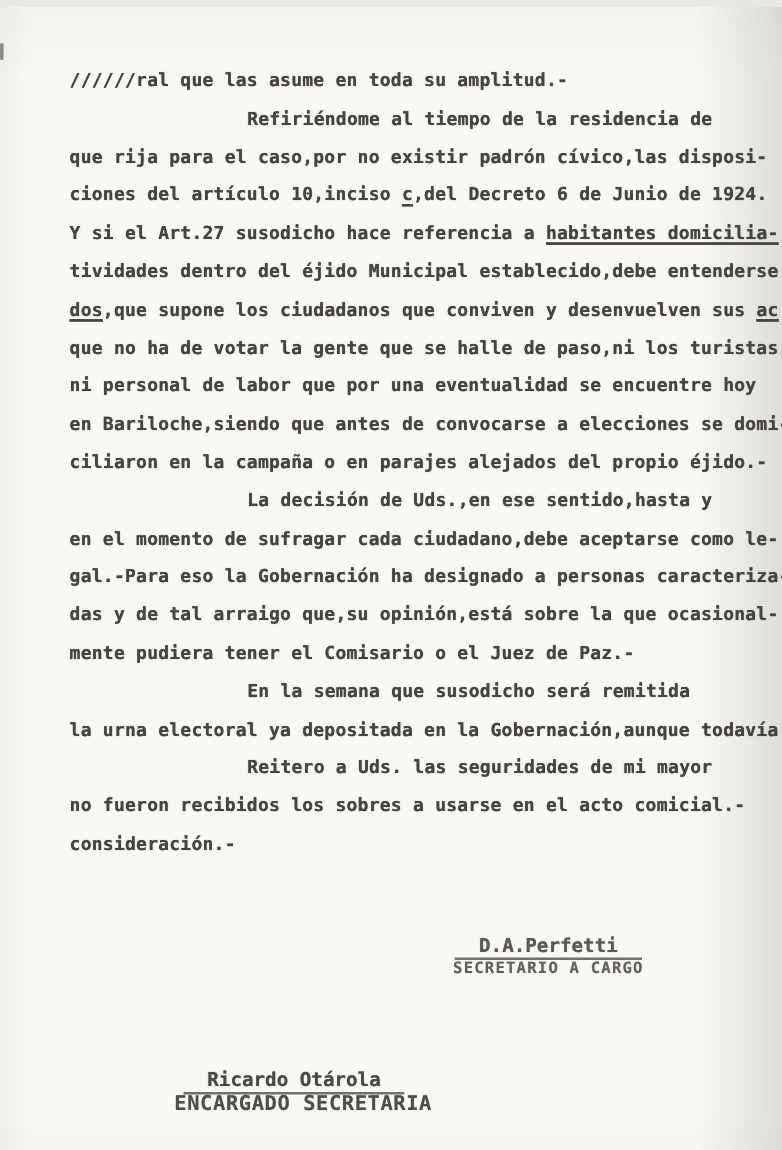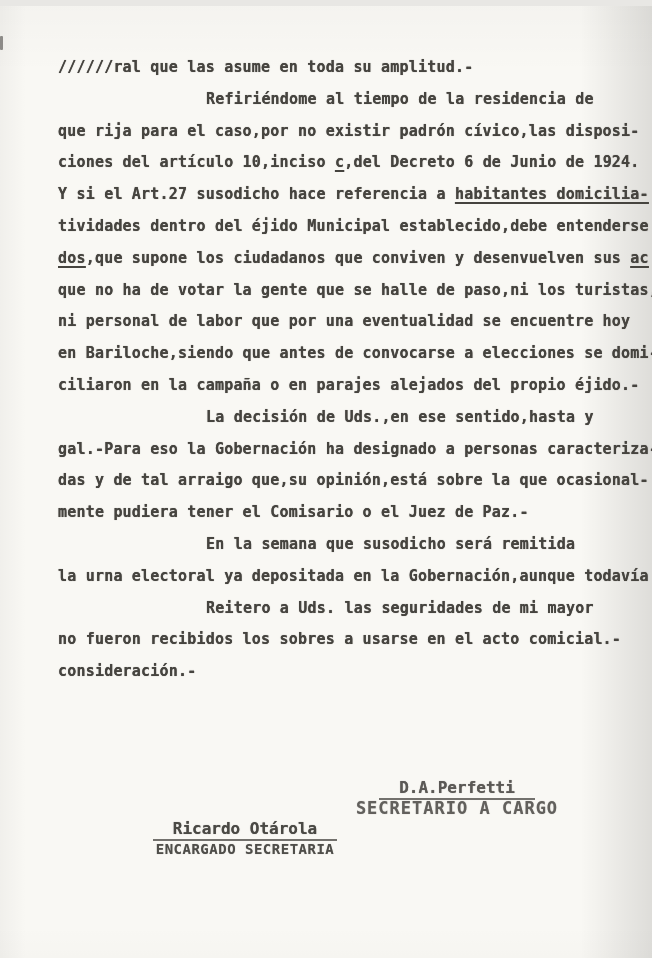--- a/index.html
+++ b/index.html
@@ -56,60 +56,61 @@
     font-weight: bold;
   }
   .sig-primary {
     left: 352px;
     top: 772px;
     width: 210px;
     color: rgba(90,88,84,0.88);
   }
   .sig-secondary {
     left: 130px;
-    top: 813px;
+    top: 884px;
     width: 230px;
     color: rgba(72,70,66,0.92);
   }
   .sig-name {
     display: inline-block;
     font-size: 16px;
     padding: 0 20px 1px 20px;
     border-bottom: 2.5px solid rgba(70,68,64,0.75);
     text-shadow: 0 0 0.7px rgba(55,52,48,0.8);
     white-space: nowrap;
   }
   .sig-title {
-    font-size: 17px;
+    font-size: 13px;
     line-height: 16px;
     letter-spacing: 1px;
     text-shadow: 0 0 0.8px rgba(90,88,84,0.6);
     white-space: nowrap;
   }
-  .sig-secondary .sig-title { font-size: 14px; letter-spacing: 0.5px; }
+  .sig-secondary .sig-title { font-size: 17px; letter-spacing: 0.5px; text-align: right; }
 </style>
 </head>
 <body>
 
 <div class="page">
   <div class="edge-mark"></div>
 
   <div class="doc-text">
       <div class="line"><span>//////ral que las asume en toda su amplitud.-</span></div>
       <div class="line indent"><span>Refiriéndome al tiempo de la residencia de</span></div>
       <div class="line"><span>que rija para el caso,por no existir padrón cívico,las disposi-</span></div>
       <div class="line"><span>ciones del artículo 10,inciso </span><span class="u">c</span><span>,del Decreto 6 de Junio de 1924.</span></div>
       <div class="line"><span>Y si el Art.27 susodicho hace referencia a </span><span class="u">habitantes domicilia-</span></div>
       <div class="line"><span>tividades dentro del éjido Municipal establecido,debe entenderse</span></div>
       <div class="line"><span class="u">dos</span><span>,que supone los ciudadanos que conviven y desenvuelven sus </span><span class="u">ac</span></div>
       <div class="line"><span>que no ha de votar la gente que se halle de paso,ni los turistas,</span></div>
       <div class="line"><span>ni personal de labor que por una eventualidad se encuentre hoy</span></div>
       <div class="line"><span>en Bariloche,siendo que antes de convocarse a elecciones se domi-</span></div>
       <div class="line"><span>ciliaron en la campaña o en parajes alejados del propio éjido.-</span></div>
       <div class="line indent"><span>La decisión de Uds.,en ese sentido,hasta y</span></div>
+      <div class="line"><span>en el momento de sufragar cada ciudadano,debe aceptarse como le-</span></div>
       <div class="line"><span>gal.-Para eso la Gobernación ha designado a personas caracteriza-</span></div>
       <div class="line"><span>das y de tal arraigo que,su opinión,está sobre la que ocasional-</span></div>
       <div class="line"><span>mente pudiera tener el Comisario o el Juez de Paz.-</span></div>
       <div class="line indent"><span>En la semana que susodicho será remitida</span></div>
       <div class="line"><span>la urna electoral ya depositada en la Gobernación,aunque todavía</span></div>
       <div class="line indent"><span>Reitero a Uds. las seguridades de mi mayor</span></div>
       <div class="line"><span>no fueron recibidos los sobres a usarse en el acto comicial.-</span></div>
       <div class="line"><span>consideración.-</span></div>
     </div>
 

